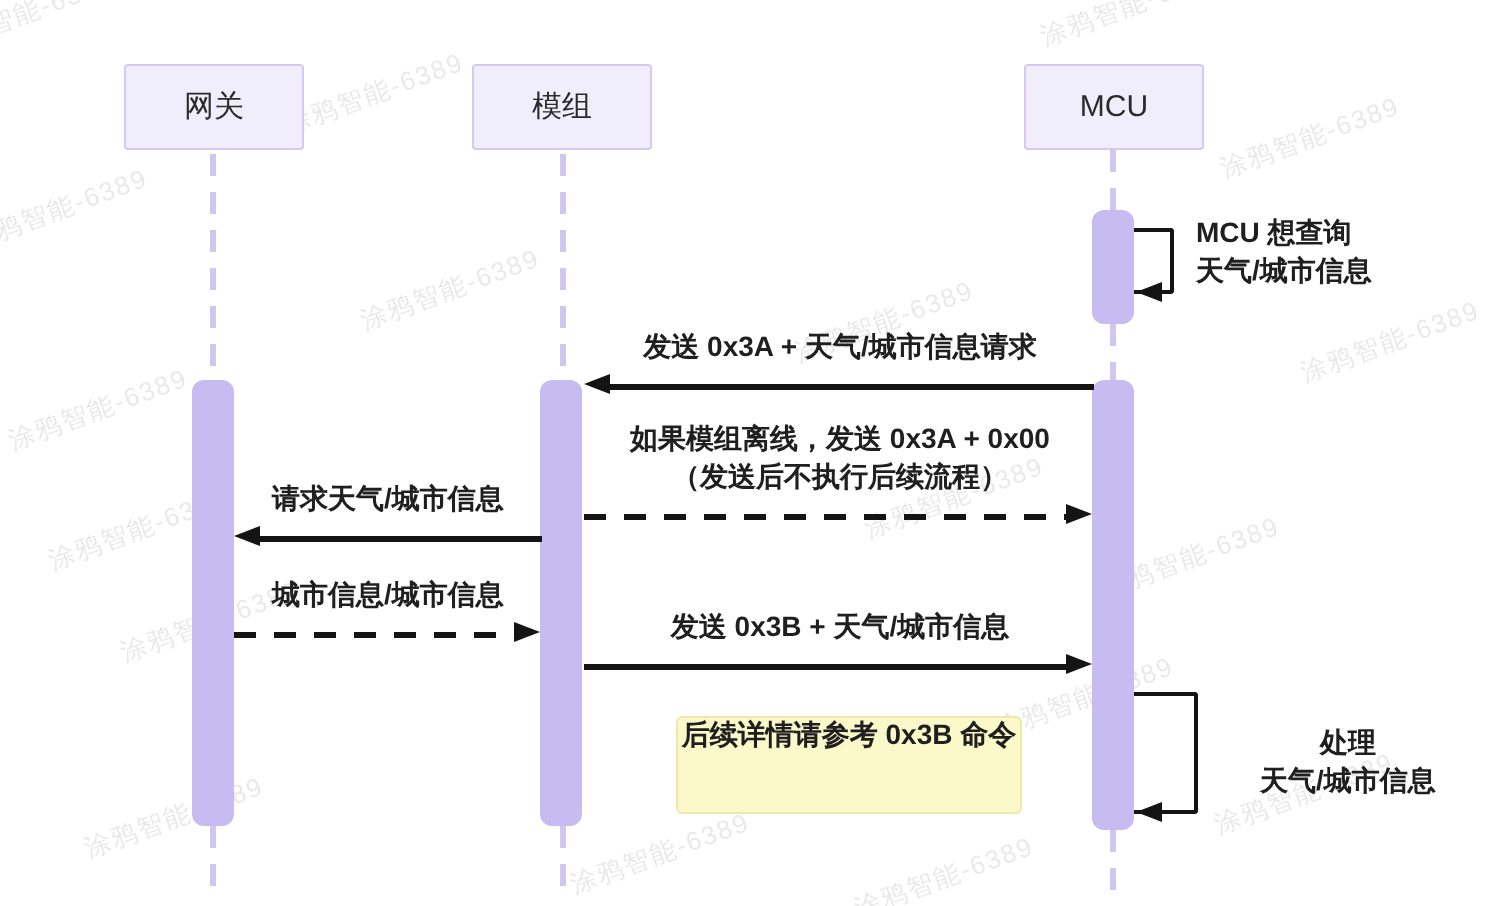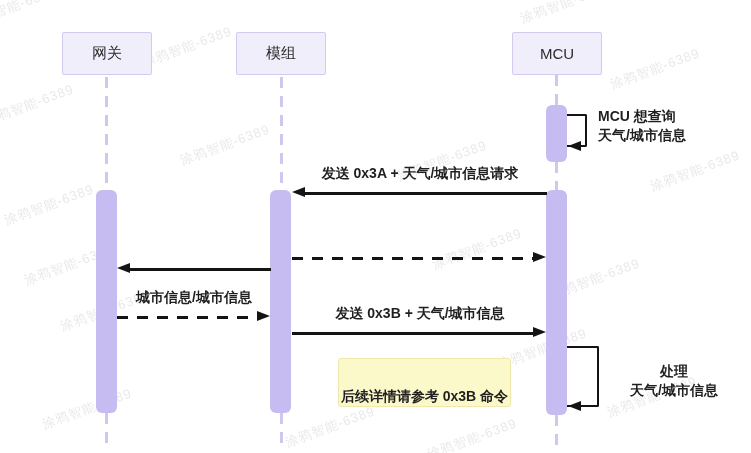--- a/index.html
+++ b/index.html
@@ -25,21 +25,21 @@
   .sline{position:absolute;height:2.5px;background:var(--arrow);}
   .dline{position:absolute;height:2.5px;
         background:repeating-linear-gradient(to right,var(--arrow) 0 11px,transparent 11px 20px);}
   .ah{position:absolute;width:0;height:0;border-top:5.5px solid transparent;border-bottom:5.5px solid transparent;}
   .ah-left{border-right:13px solid var(--arrow);}
   .ah-right{border-left:13px solid var(--arrow);}
   .msg-label{position:absolute;text-align:center;font-size:14px;font-weight:600;
         line-height:19px;white-space:nowrap;color:var(--text);}
   .align-left{text-align:left;}
   .note{position:absolute;box-sizing:border-box;background:var(--note-fill);
-        border:1px solid var(--note-border);border-radius:3px;display:flex;align-items:flex-end;
+        border:1px solid var(--note-border);border-radius:3px;display:flex;align-items:flex-start;
         justify-content:center;font-size:14px;font-weight:600;color:var(--text);}
 </style>
 </head>
 <body>
 
 <div class="stage">
 
   <div>
     <span class="wm" style="left:-35px;top:-2px">涂鸦智能-6389</span>
     <span class="wm" style="left:140px;top:38px">涂鸦智能-6389</span>
@@ -88,23 +88,28 @@
   <div class="ah ah-left" style="left:568px;top:141px"></div>
   <div class="msg-label align-left" style="left:598px;top:107px;width:160px">
     <div>MCU 想查询</div>
     <div>天气/城市信息</div>
   </div>
 
   <div class="msg-label" style="left:293px;top:164px;width:254px">发送 0x3A + 天气/城市信息请求</div>
   <div class="sline" style="left:305px;top:192px;width:242px"></div>
   <div class="ah ah-left" style="left:292px;top:187px"></div>
 
+  <div class="msg-label" style="left:293px;top:210px;width:254px">
+    <div>如果模组离线，发送 0x3A + 0x00</div>
+    <div>（发送后不执行后续流程）</div>
+  </div>
   <div class="dline" style="left:292px;top:257px;width:241px"></div>
   <div class="ah ah-right" style="left:533px;top:252px"></div>
 
+  <div class="msg-label" style="left:117px;top:240px;width:154px">请求天气/城市信息</div>
   <div class="sline" style="left:130px;top:268px;width:141px"></div>
   <div class="ah ah-left" style="left:117px;top:263px"></div>
 
   <div class="msg-label" style="left:117px;top:288px;width:154px">城市信息/城市信息</div>
   <div class="dline" style="left:117px;top:316px;width:141px"></div>
   <div class="ah ah-right" style="left:257px;top:311px"></div>
 
   <div class="msg-label" style="left:293px;top:304px;width:254px">发送 0x3B + 天气/城市信息</div>
   <div class="sline" style="left:292px;top:332px;width:242px"></div>
   <div class="ah ah-right" style="left:533px;top:327px"></div>

